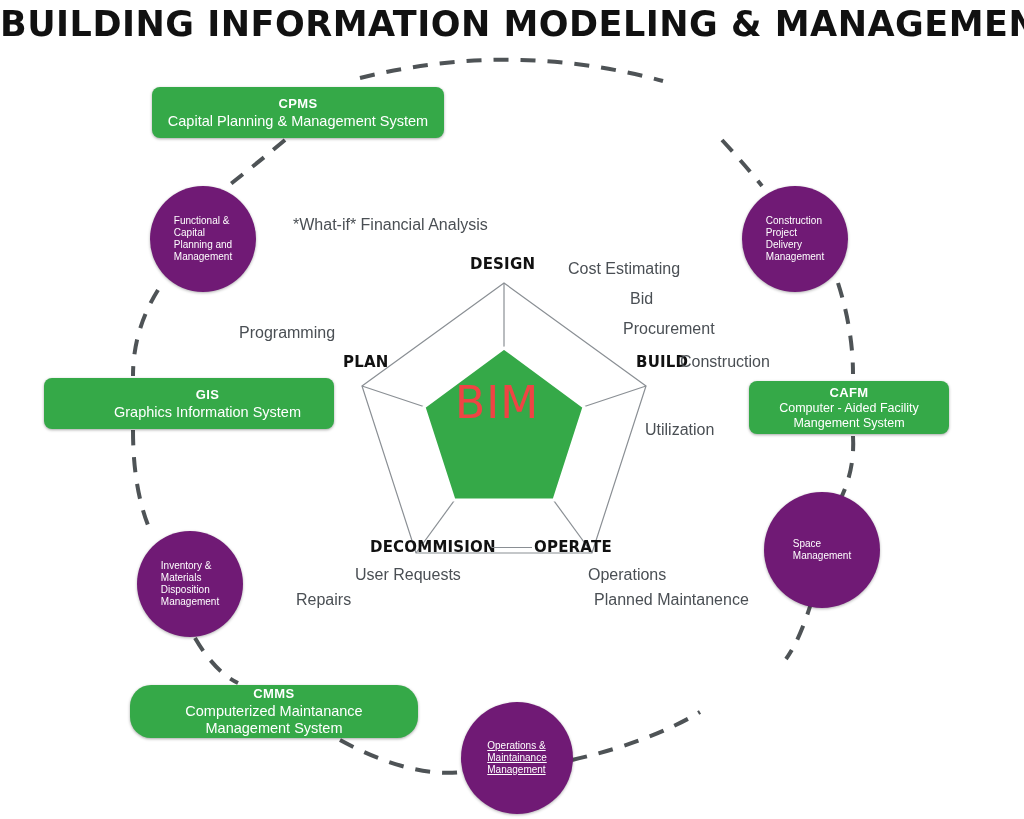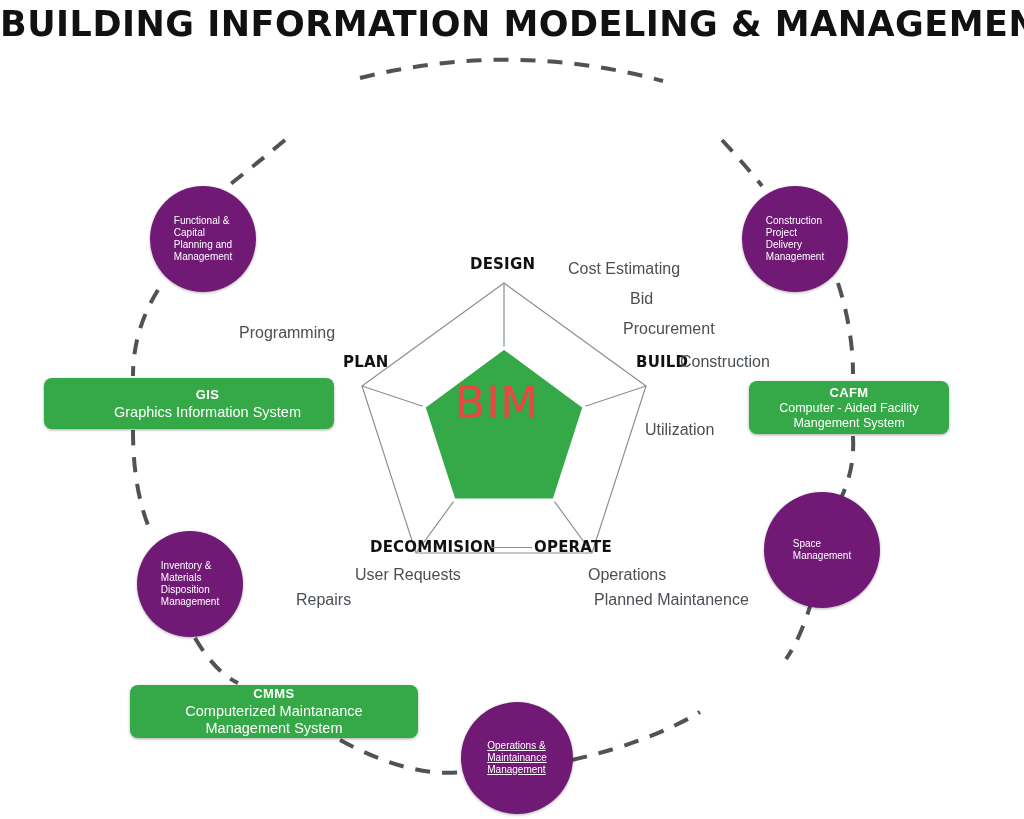--- a/index.html
+++ b/index.html
@@ -149,45 +149,50 @@
   <div class="bim-text" style="left:455px; top:377px;">BIM</div>
 
   <div class="stage-label" style="left:470px; top:255px;">DESIGN</div>
   <div class="stage-label" style="left:636px; top:353px;">BUILD</div>
   <div class="stage-label" style="left:534px; top:538px;">OPERATE</div>
   <div class="stage-label" style="left:370px; top:538px;">DECOMMISION</div>
   <div class="stage-label" style="left:343px; top:353px;">PLAN</div>
 
   <div style="position:absolute; left:492px; top:547px; width:40px; height:1px; background:#8a8f94;"></div>
 
+  <div class="anno" style="left:293px; top:216px;">*What-if* Financial Analysis</div>
   <div class="anno" style="left:239px; top:324px;">Programming</div>
   <div class="anno" style="left:568px; top:260px;">Cost Estimating</div>
   <div class="anno" style="left:630px; top:290px;">Bid</div>
   <div class="anno" style="left:623px; top:320px;">Procurement</div>
   <div class="anno" style="left:680px; top:353px;">Construction</div>
   <div class="anno" style="left:645px; top:421px;">Utilization</div>
   <div class="anno" style="left:588px; top:566px;">Operations</div>
   <div class="anno" style="left:594px; top:591px;">Planned Maintanence</div>
   <div class="anno" style="left:355px; top:566px;">User Requests</div>
   <div class="anno" style="left:296px; top:591px;">Repairs</div>
 
+  <div class="node-box" style="left:152px; top:87px; width:292px; height:51px;">
+    <div class="acronym">CPMS</div>
+    <div class="full">Capital Planning &amp; Management System</div>
+  </div>
 
 
   <div class="node-box" style="left:44px; top:378px; width:290px; height:51px;padding-left:45px;">
     <div class="acronym">GIS</div>
     <div class="full">Graphics Information System</div>
   </div>
 
   <div class="node-box small-full" style="left:749px; top:381px; width:200px; height:53px;">
     <div class="acronym">CAFM</div>
     <div class="full">Computer - Aided Facility</div>
     <div class="full">Mangement System</div>
   </div>
 
-  <div class="node-box" style="left:130px; top:685px; width:288px; height:53px;">
+  <div class="node-box" style="left:130px; top:685px; width:288px; height:53px;border-radius:21px;">
     <div class="acronym">CMMS</div>
     <div class="full">Computerized Maintanance</div>
     <div class="full">Management System</div>
   </div>
 
 
   <div class="node-circle" style="left:150px; top:186px; width:106px; height:106px;">
     <div>
       <div>Functional &amp;</div>
       <div>Capital</div>

